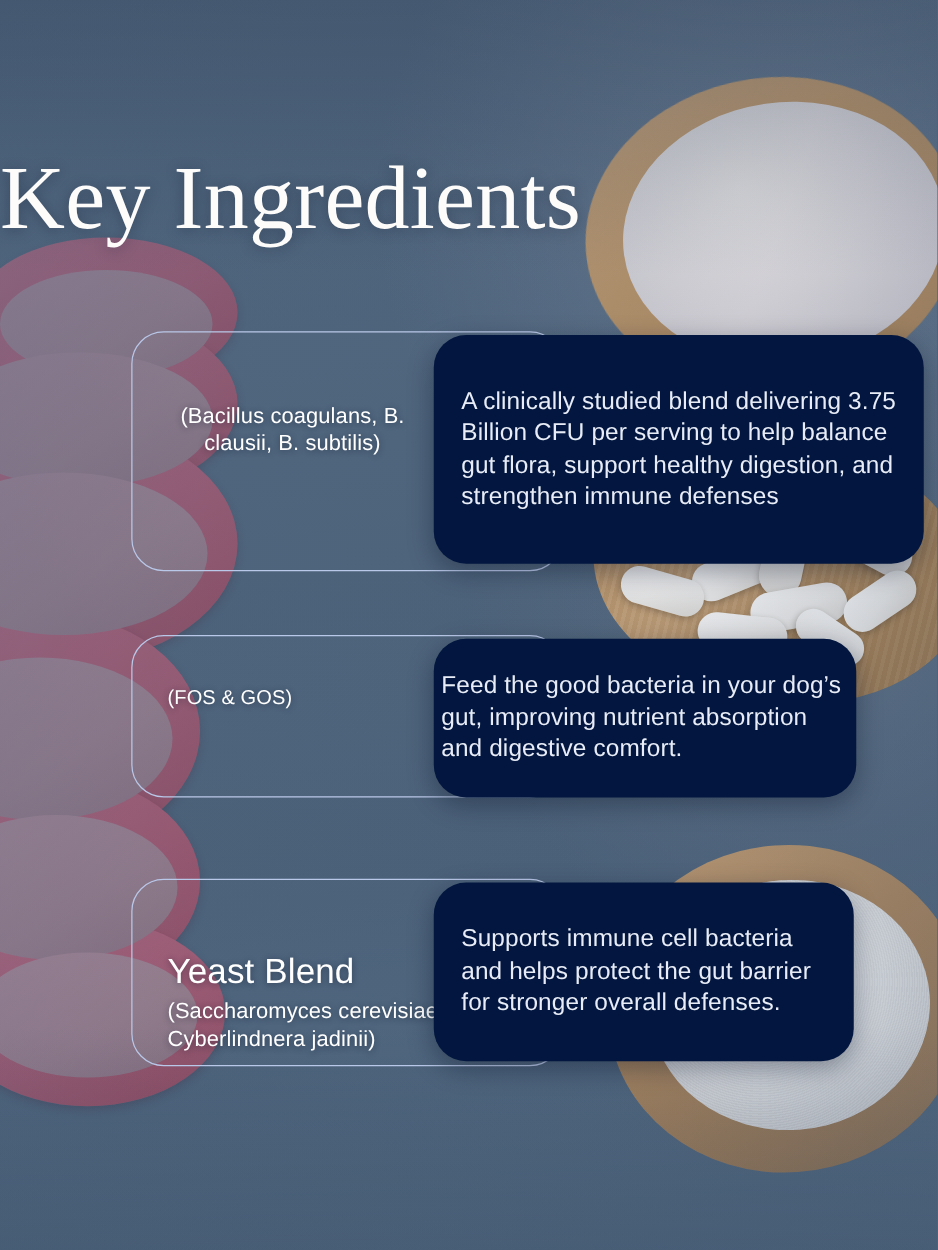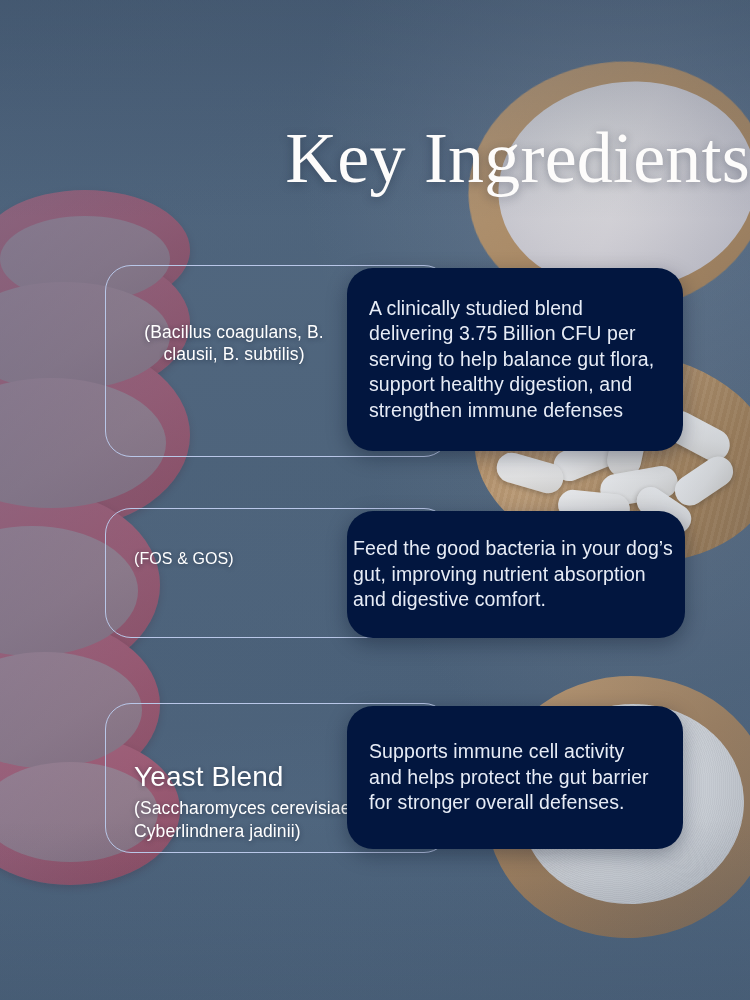--- a/index.html
+++ b/index.html
@@ -89,21 +89,21 @@
   }
   .haze{
     position:absolute;inset:0;
     background:linear-gradient(110deg, rgba(77,99,125,.50) 0%, rgba(77,99,125,.20) 38%, rgba(77,99,125,.10) 62%, rgba(77,99,125,.32) 100%);
     pointer-events:none;
   }
 
   
   .title{
     position:absolute;left:0;right:0;top:122px;
-    text-align:right;
+    text-align:left;
     font-family:"Liberation Serif", serif;
     font-size:72px;line-height:1;
     color:#fdfcfb;
     letter-spacing:.2px;
     text-shadow:0 2px 10px rgba(20,30,50,.35);
   }
 
   
   .rows{position:absolute;left:0;top:0;width:750px;height:1000px;}
   .row{position:absolute;}
@@ -134,21 +134,21 @@
     display:flex;align-items:center;
   }
   .desc-text{
     color:#e7ecf6;
     font-size:19.5px;line-height:1.30;letter-spacing:.1px;
   }
 
   
   #row1 .outline-card{left:105px;top:265px;width:345px;height:192px;}
   #row1 .name-block{left:118px;top:316px;width:232px;text-align:center;}
-  #row1 .desc-box{left:347px;top:268px;width:336px;height:183px;padding:16px 22px;}
+  #row1 .desc-box{left:347px;top:268px;width:392px;height:183px;padding:16px 22px;}
   
   #row2 .outline-card{left:105px;top:508px;width:345px;height:130px;}
   #row2 .name-block{left:134px;top:544px;width:250px;text-align:left;}
   #row2 .desc-box{left:347px;top:511px;width:338px;height:127px;padding:0 6px;}
   
   #row3 .outline-card{left:105px;top:703px;width:345px;height:150px;}
   #row3 .name-block{left:134px;top:761px;width:235px;text-align:left;}
   #row3 .desc-box{left:347px;top:706px;width:336px;height:143px;padding:0 22px;}
   #row2 .ing-sub{font-size:16px;}
 </style>
@@ -217,18 +217,18 @@
       </div>
     </div>
 
     <div class="row" id="row3">
       <div class="outline-card"></div>
       <div class="name-block">
         <div class="ing-name">Yeast Blend</div>
         <div class="ing-sub">(Saccharomyces cerevisiae &amp; Cyberlindnera jadinii)</div>
       </div>
       <div class="desc-box">
-        <div class="desc-text">Supports immune cell activity and helps protect the gut barrier for stronger overall defenses.</div>
+        <div class="desc-text">Supports immune cell bacteria and helps protect the gut barrier for stronger overall defenses.</div>
       </div>
     </div>
 
   </div>
 </div>
 
 </body></html>

